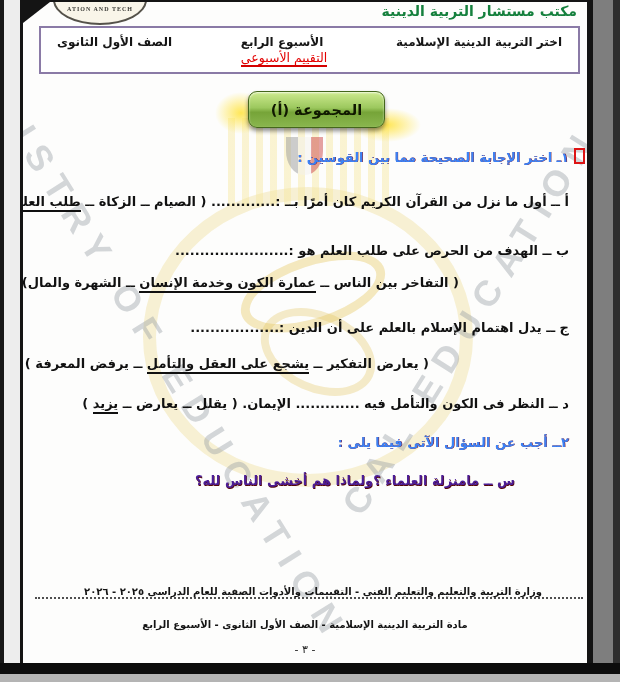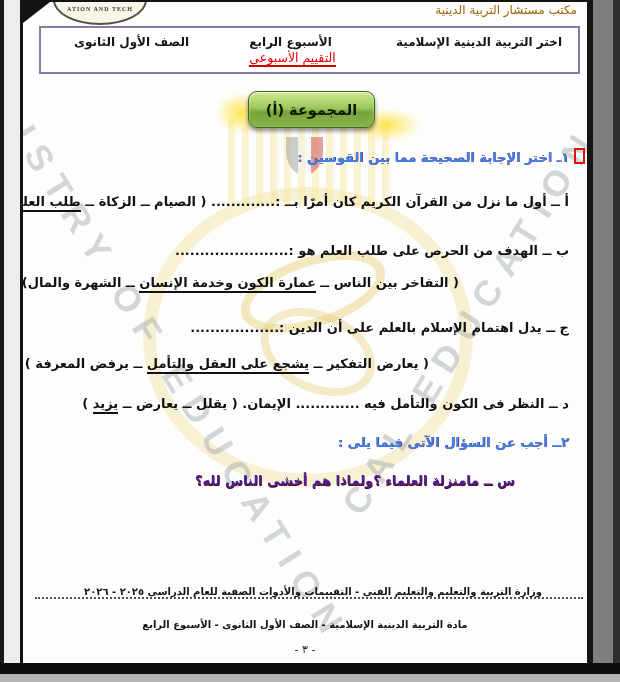--- a/index.html
+++ b/index.html
@@ -37,34 +37,34 @@
 
   
   .stamp { position:absolute; left:30px; top:-27px; width:94px; height:50px; border-radius:50%;
            border:2.5px solid #55524a; background:#f9f5e9; }
   .stamp-text { position:absolute; left:30px; top:4px; width:94px; text-align:center; font-size:6px;
                 font-weight:bold; letter-spacing:1px; color:#3a3a36; direction:ltr;
                 font-family:"Liberation Serif", serif; }
   .stamp-ghost { position:absolute; left:44px; top:26px; width:66px; height:16px; border-radius:50%;
                  border:2px solid rgba(90,80,60,.12); }
 
-  .top-note { position:absolute; top:1px; right:10px; font-size:12px; font-weight:normal; color:#a16207; }
+  .top-note { position:absolute; top:1px; right:10px; font-size:14px; font-weight:bold; color:#15803d; }
 
   
   .hdr-box { position:absolute; top:24px; left:16px; width:541px; height:48px; background:#fff;
              border:2px solid #8a7aa6; display:flex; justify-content:space-between; padding:7px 16px 0 16px; }
-  .hdr-cell { font-size:12px; font-weight:bold; color:#161616;margin-left:17px; }
+  .hdr-cell { font-size:12px; font-weight:bold; color:#161616; }
   .hdr-center { text-align:left; line-height:1.25; }
   .hdr-title { color:#e30000; font-size:12.5px; font-weight:normal; border-bottom:2px solid #d40000; }
 
   
   .hl { position:absolute; border-radius:50%; background:radial-gradient(closest-side, rgba(255,229,78,.95), rgba(255,229,78,0)); }
   .hl1 { left:192px; top:90px;  width:52px; height:42px; }
   .hl2 { left:330px; top:106px; width:68px; height:34px; }
-  .badge { position:absolute; left:225px; top:89px; width:127px; height:37px; border-radius:9px;
+  .badge { position:absolute; left:225px; top:89px; width:137px; height:37px; border-radius:9px;
            background:linear-gradient(180deg,#cdea8e 0%,#9cc85e 45%,#76a438 58%,#8ab64e 100%);
            border:1.5px solid #44671c; box-shadow:0 3px 4px rgba(0,0,0,.45), inset 0 1px 2px rgba(255,255,255,.75);
            display:flex; align-items:center; justify-content:center;
            font-size:14.5px; font-weight:bold; color:#101800; }
 
   
   .flag { position:absolute; left:263px; top:135px; width:37px; height:38px; opacity:.5; display:flex;
           border-radius:0 0 18px 18px / 0 0 24px 24px; overflow:hidden; }
   .flag .red   { flex:1; background:#cd4848; }
   .flag .white { flex:1; background:#f4f2ee; }

